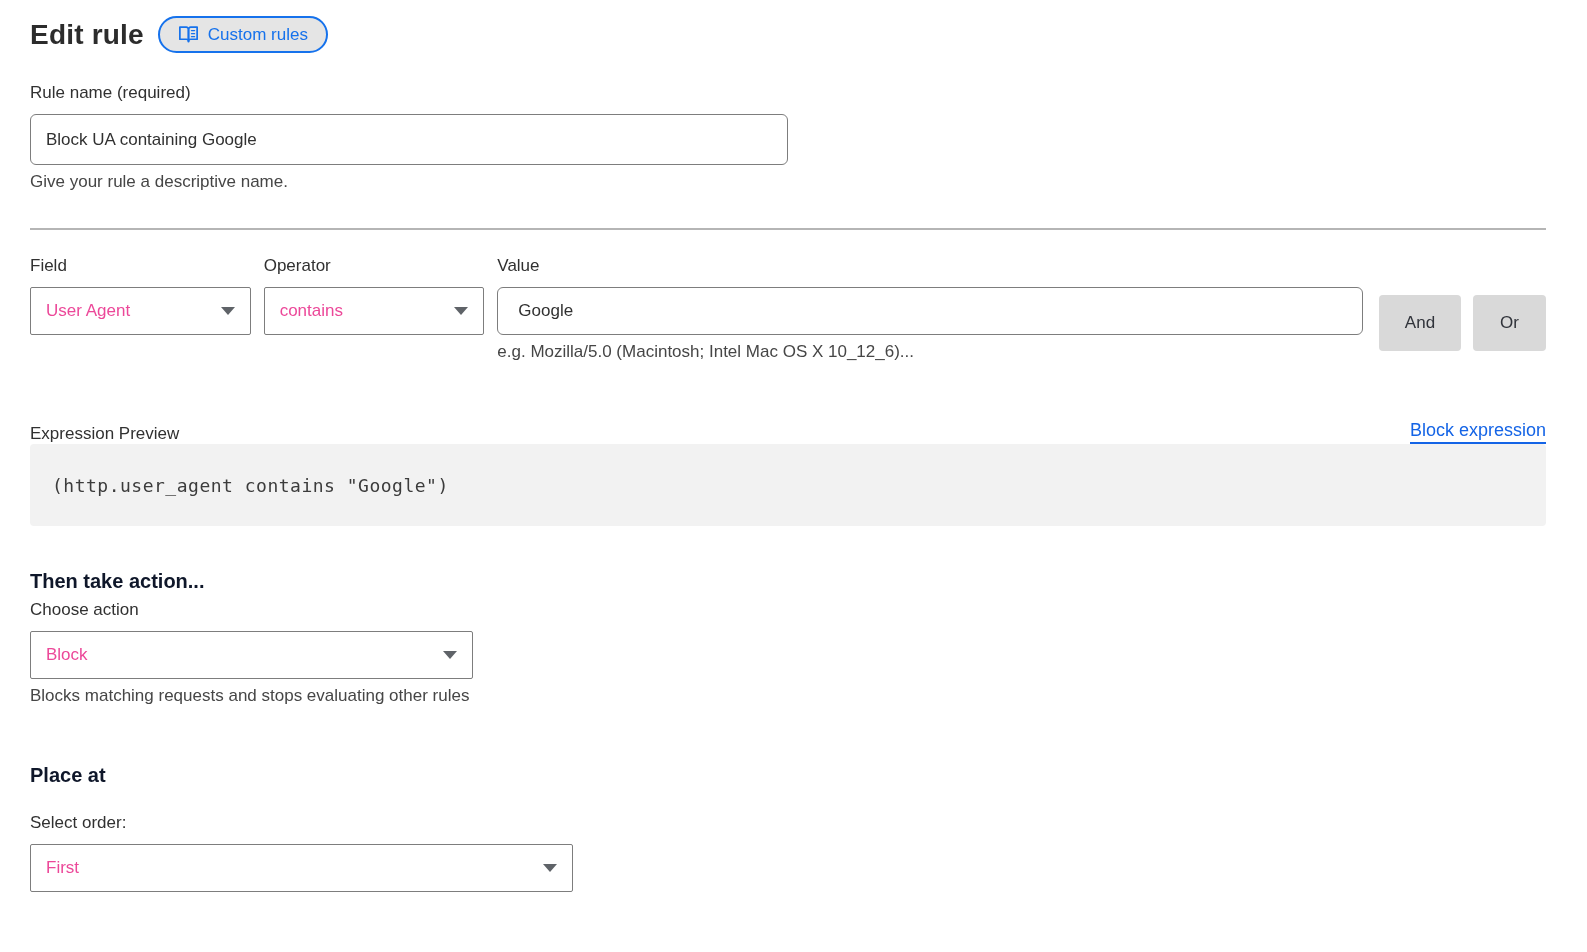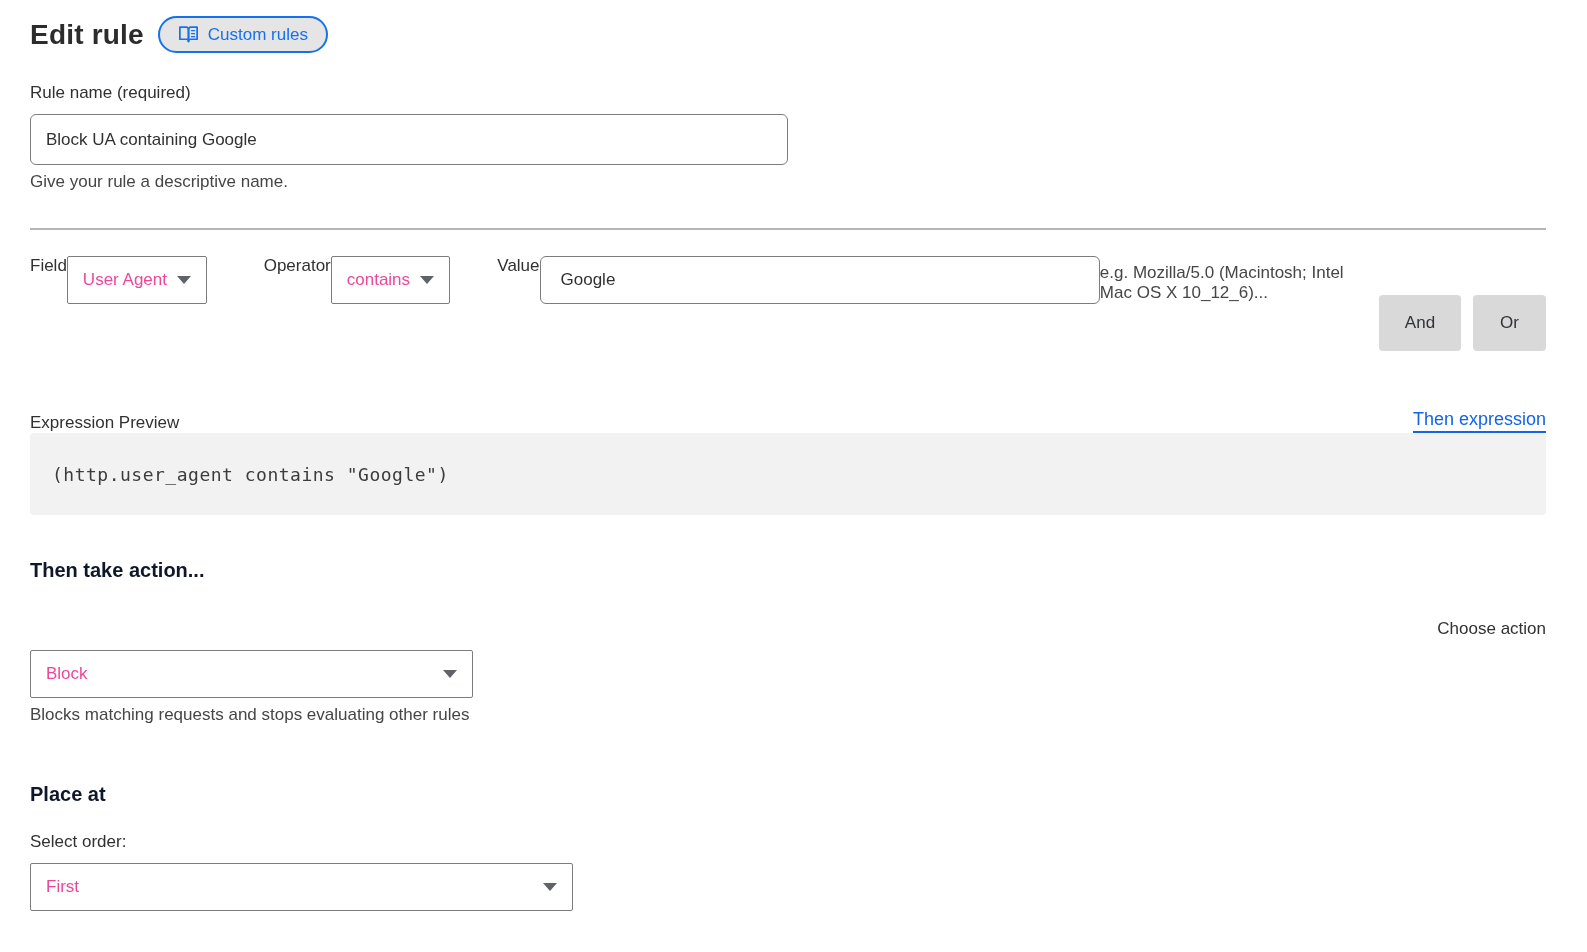--- a/index.html
+++ b/index.html
@@ -98,21 +98,21 @@
     border-top: 2px solid #b5b5b5;
     margin: 36px 0 26px 0;
   }
 
   
   .condition-row {
     display: flex;
     align-items: flex-start;
     gap: 13px;
   }
-  .cond-col { display: flex; flex-direction: row; }
+  .cond-col { display: flex; flex-direction: column; }
   .cond-field    { width: 221px; }
   .cond-operator { width: 221px; }
   .cond-value    { width: 867px; }
   .logic-btns {
     display: flex;
     gap: 12px;
     margin-left: 3px;
     padding-top: 39px; 
   }
   .logic-btn {
@@ -159,21 +159,21 @@
     letter-spacing: 0.5px;
   }
 
   
   .section-heading {
     font-size: 20px;
     font-weight: 700;
     color: #0f172a;
   }
   .action-section { margin-top: 44px; }
-  .action-section .field-label { margin-top: 37px; text-align: right; }
+  .action-section .field-label { margin-top: 7px; }
   .action-select { width: 443px; }
   .placement-section { margin-top: 58px; }
   .placement-section .field-label { margin-top: 26px; }
   .order-select { width: 543px; }
 </style>
 </head>
 <body>
 
 <div class="container">
 
@@ -226,21 +226,21 @@
 
     <div class="logic-btns">
       <button class="logic-btn and">And</button>
       <button class="logic-btn or">Or</button>
     </div>
   </div>
 
   <div class="expression-section">
     <div class="expr-head">
       <span class="expr-label">Expression Preview</span>
-      <a class="edit-link">Then expression</a>
+      <a class="edit-link">Block expression</a>
     </div>
     <div class="expr-box">
       <span class="expr-code">(http.user_agent contains "Google")</span>
     </div>
   </div>
 
   <div class="action-section">
     <div class="section-heading">Then take action...</div>
     <div class="field-label">Choose action</div>
     <div class="select-box action-select">

